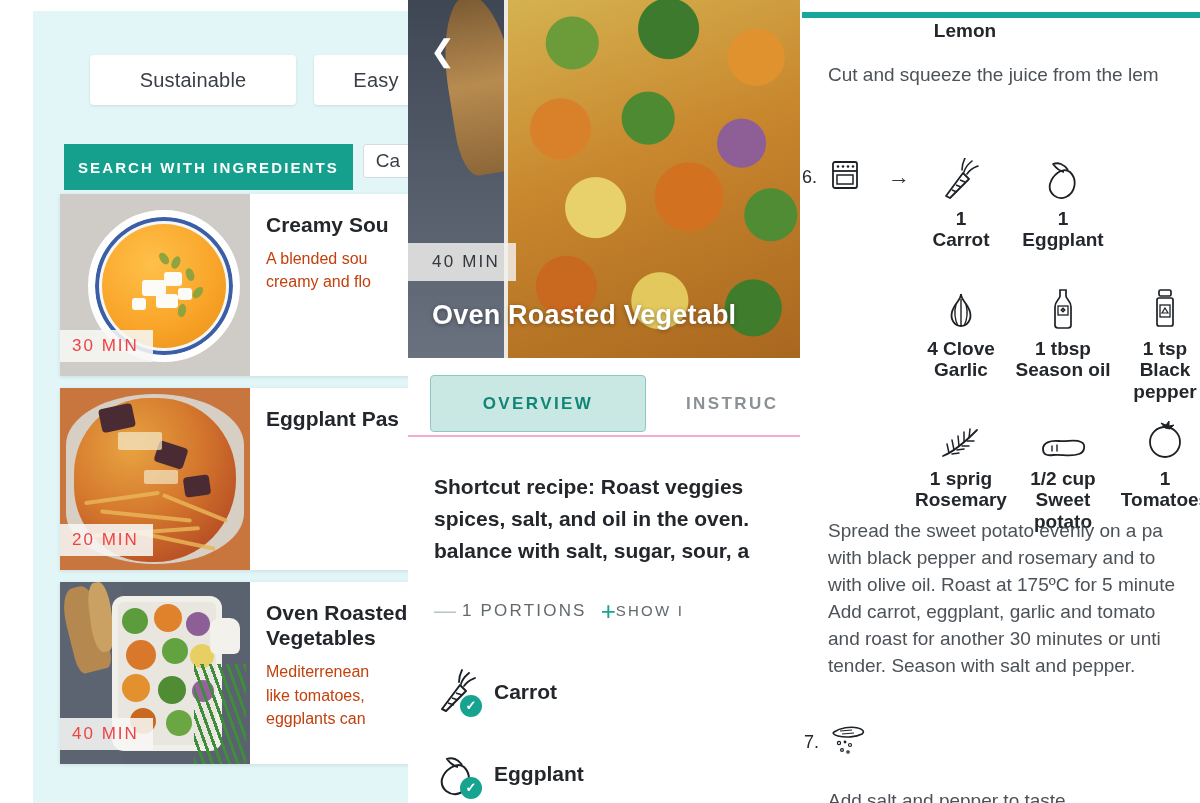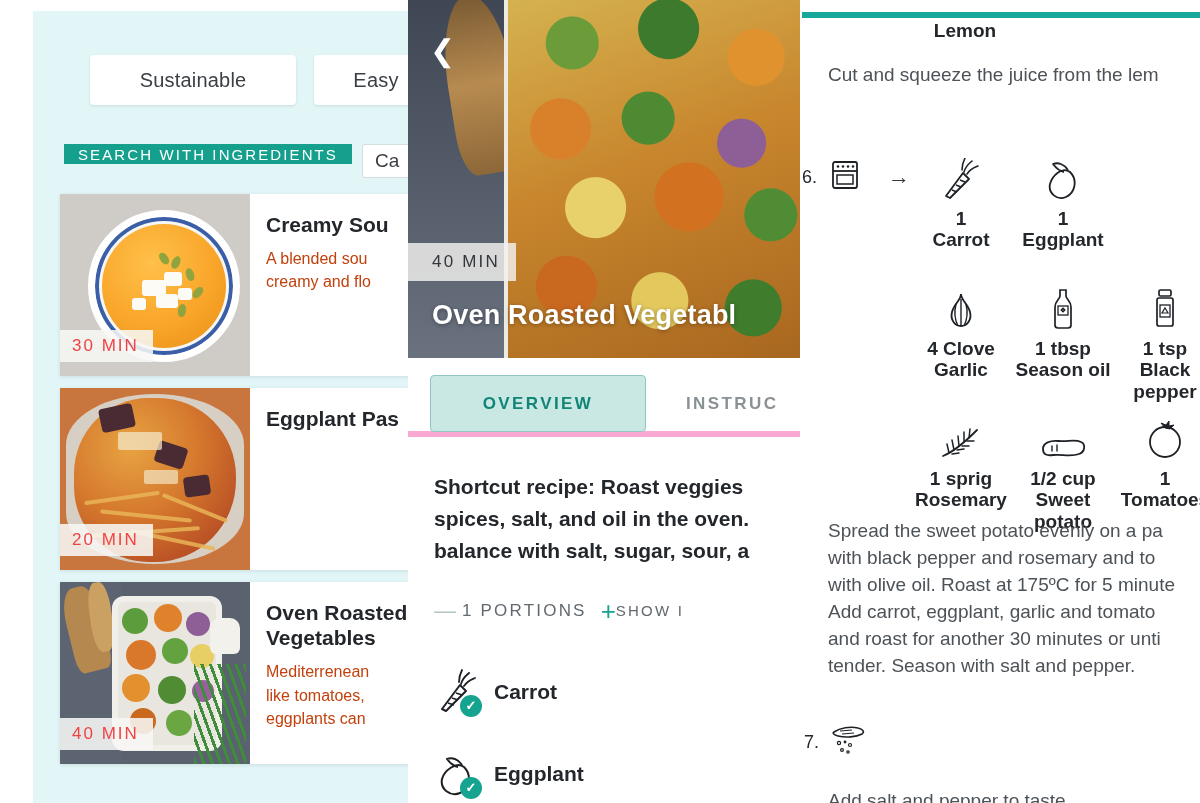--- a/index.html
+++ b/index.html
@@ -45,24 +45,24 @@
   .chip-1{ width:206px; }
   .chip-2{ width:auto; min-width:124px; }
 
   .search-row{
     position:absolute; left:31px; top:133px;
     display:flex; align-items:stretch; gap:10px;
   }
   .search-ingredients-btn{
     background:#15a08e;
     color:#ffffff;
-    height:20px;
+    height:46px;
     display:flex; align-items:center;
     padding:0 14px;
-    font-size:15px; font-weight:normal; letter-spacing:2.1px;
+    font-size:15px; font-weight:bold; letter-spacing:2.1px;
     white-space:nowrap;
   }
   .search-cat-box{
     background:#ffffff;
     border:1px solid #d4dde0;
     border-radius:3px;
     height:34px;
     width:62px;
     display:flex; align-items:center;
     padding-left:12px;
@@ -200,21 +200,21 @@
   }
   .hero-title{
     position:absolute; left:24px; top:300px;
     color:#ffffff; font-size:27px; font-weight:bold; letter-spacing:.2px;
     white-space:nowrap;
     text-shadow:0 1px 4px rgba(0,0,0,.35);
   }
 
   .tabs{
     position:relative; margin-top:17px; height:62px;
-    border-bottom:6px solid #f9a8d4;
+    border-bottom:2px solid #f9a8d4;
     display:flex; align-items:flex-start;
   }
   .tab{
     margin-left:22px;
     height:57px; display:flex; align-items:center; justify-content:center;
     font-size:17px; font-weight:bold; letter-spacing:2.4px;
     cursor:pointer; white-space:nowrap;
   }
   .tab-active{
     width:216px;

